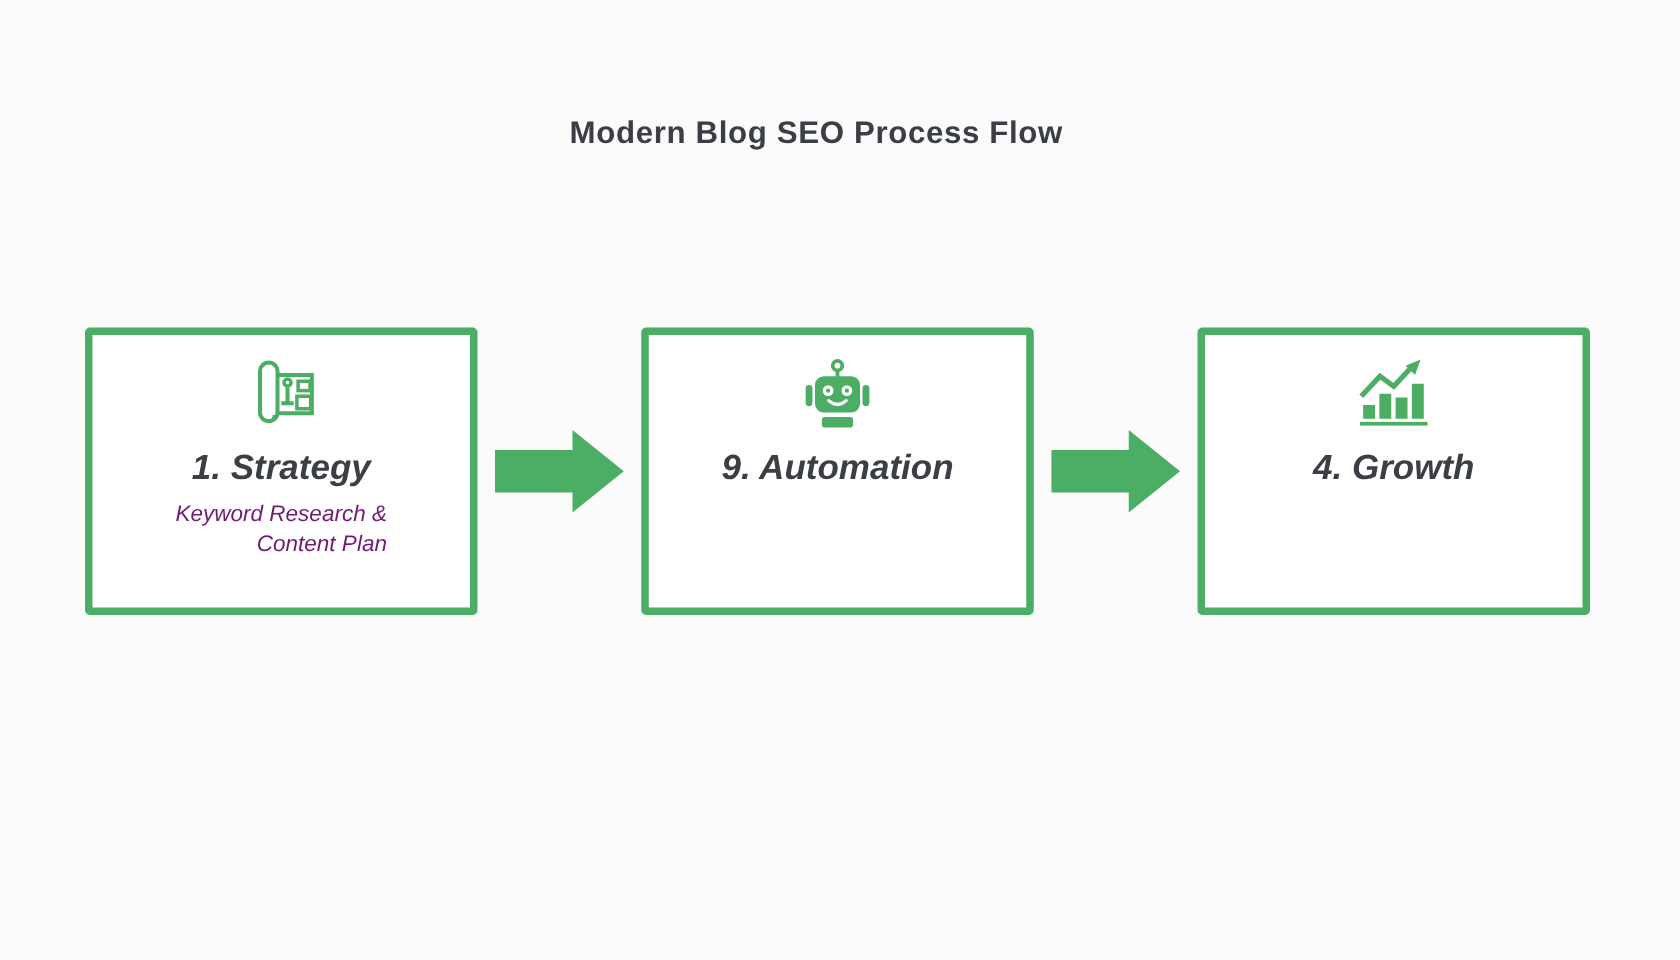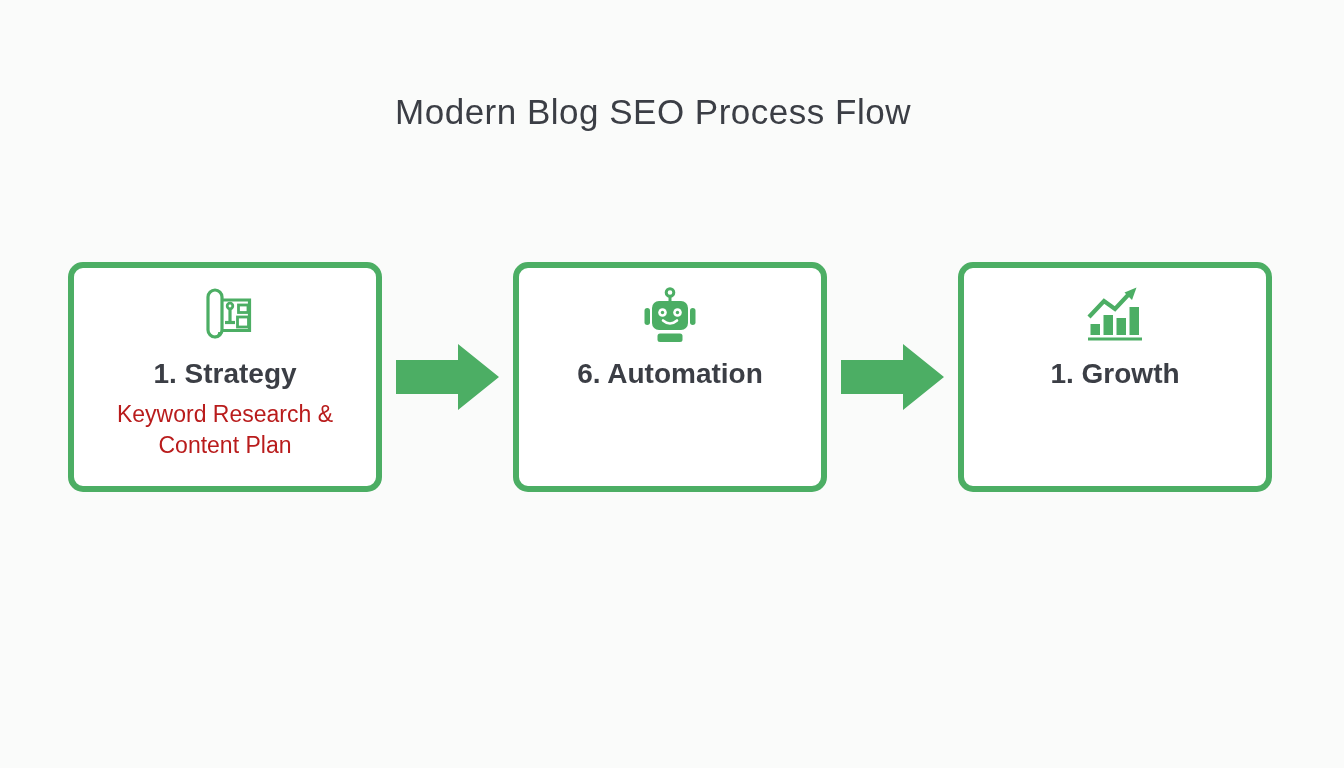--- a/index.html
+++ b/index.html
@@ -11,69 +11,70 @@
     position: relative;
   }
   .canvas { position: absolute; inset: 0; }
 
   .title {
     position: absolute;
     top: 92px;
     left: 0;
     width: 1306px;
     text-align: center;
-    font-size: 35px;
-    font-weight: normal;
+    font-size: 25px;
+    font-weight: bold;
     letter-spacing: 0.5px;
     color: #3b3e45;
   }
 
   .flow {
     position: absolute;
     top: 262px;
     left: 68px;
     width: 1204px;
     height: 230px;
     display: flex;
     align-items: center;
     justify-content: space-between;
   }
 
   .card {
     width: 314px;
     height: 230px;
     background: #ffffff;
     border: 6px solid #4cae64;
-    border-radius: 15px;
+    border-radius: 4px;
     display: flex;
     flex-direction: column;
     align-items: center;
     padding-top: 13px;
+    font-style: italic;
   }
 
   .icon-wrap {
     height: 68px;
     display: flex;
     align-items: center;
     justify-content: center;
   }
 
   .card-title {
     margin-top: 9px;
     font-size: 28px;
     font-weight: bold;
     color: #3b3e45;
   }
 
   .card-sub {
     margin-top: 9px;
-    font-size: 23px;
+    font-size: 18px;
     line-height: 1.35;
-    color: #b91c1c;
-    text-align: center;
+    color: #701a75;
+    text-align: right;
     white-space: pre-line;
   }
 
   .connector {
     flex: 1;
     display: flex;
     align-items: center;
     justify-content: center;
   }
 </style>
@@ -119,38 +120,38 @@
           <rect x="6.5" y="22" width="5.5" height="17" rx="2.75" fill="#4cae64"></rect>
           <rect x="52" y="22" width="5.5" height="17" rx="2.75" fill="#4cae64"></rect>
           <circle cx="24.5" cy="26.5" r="4.3" fill="#ffffff"></circle>
           <circle cx="39.5" cy="26.5" r="4.3" fill="#ffffff"></circle>
           <circle cx="24.5" cy="26.5" r="1.7" fill="#4cae64"></circle>
           <circle cx="39.5" cy="26.5" r="1.7" fill="#4cae64"></circle>
           <path d="M25 34.5 Q32 40.5 39 34.5" fill="none" stroke="#ffffff" stroke-width="2.6" stroke-linecap="round"></path>
           <rect x="19.5" y="47.5" width="25" height="8.5" rx="2.5" fill="#4cae64"></rect>
         </svg>
       </div>
-      <div class="card-title">6. Automation</div>
+      <div class="card-title">9. Automation</div>
     </div>
 
     <div class="connector">
       <svg width="104" height="68" viewBox="0 0 104 68">
         <polygon points="0,17 62,17 62,1 103,34 62,67 62,51 0,51" fill="#4cae64"></polygon>
       </svg>
     </div>
 
     <div class="card">
       <div class="icon-wrap">
         <svg width="64" height="58" viewBox="0 0 64 58">
           <rect x="7.5" y="38" width="9.5" height="11" fill="#4cae64"></rect>
           <rect x="20.5" y="29" width="9.5" height="20" fill="#4cae64"></rect>
           <rect x="33.5" y="32" width="9.5" height="17" fill="#4cae64"></rect>
           <rect x="46.5" y="21" width="9.5" height="28" fill="#4cae64"></rect>
           <rect x="5" y="51.5" width="54" height="3" fill="#4cae64"></rect>
           <polyline points="6,31 21,15 32,23 46,8" fill="none" stroke="#4cae64" stroke-width="4.2"></polyline>
           <polygon points="53.5,1.5 49,14 41.5,6.5" fill="#4cae64"></polygon>
         </svg>
       </div>
-      <div class="card-title">1. Growth</div>
+      <div class="card-title">4. Growth</div>
     </div>
 
   </div>
 </div>
 
 </body></html>

